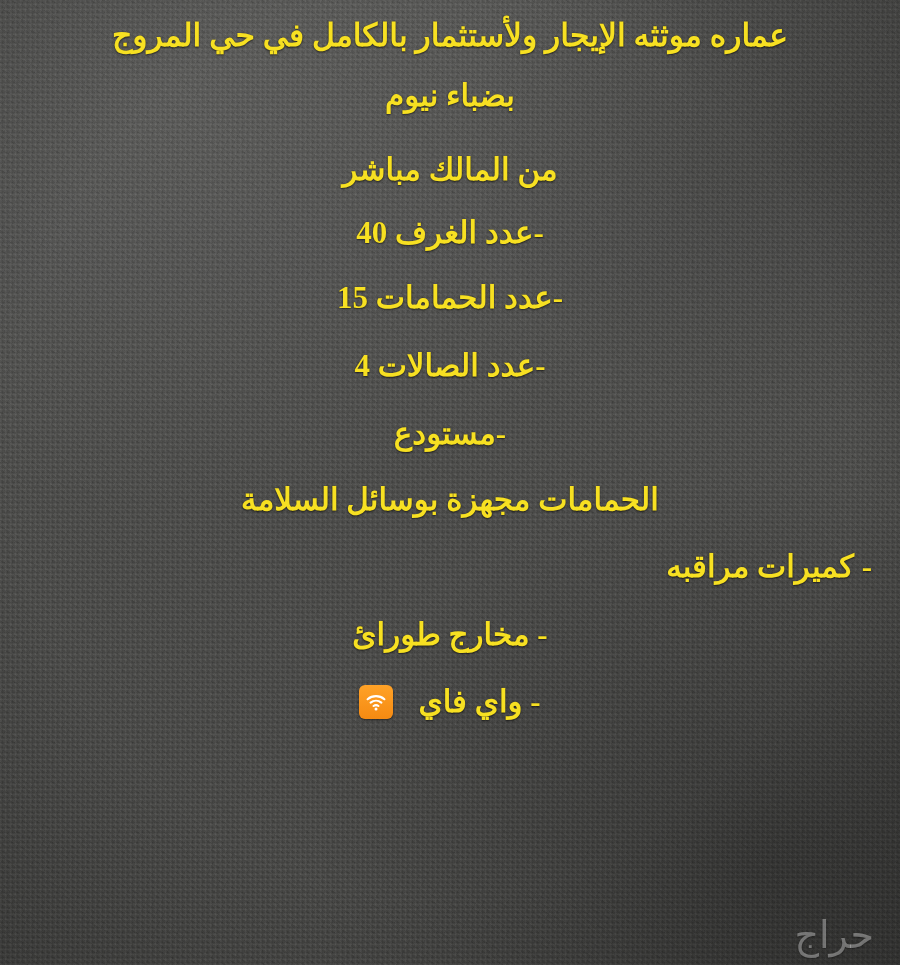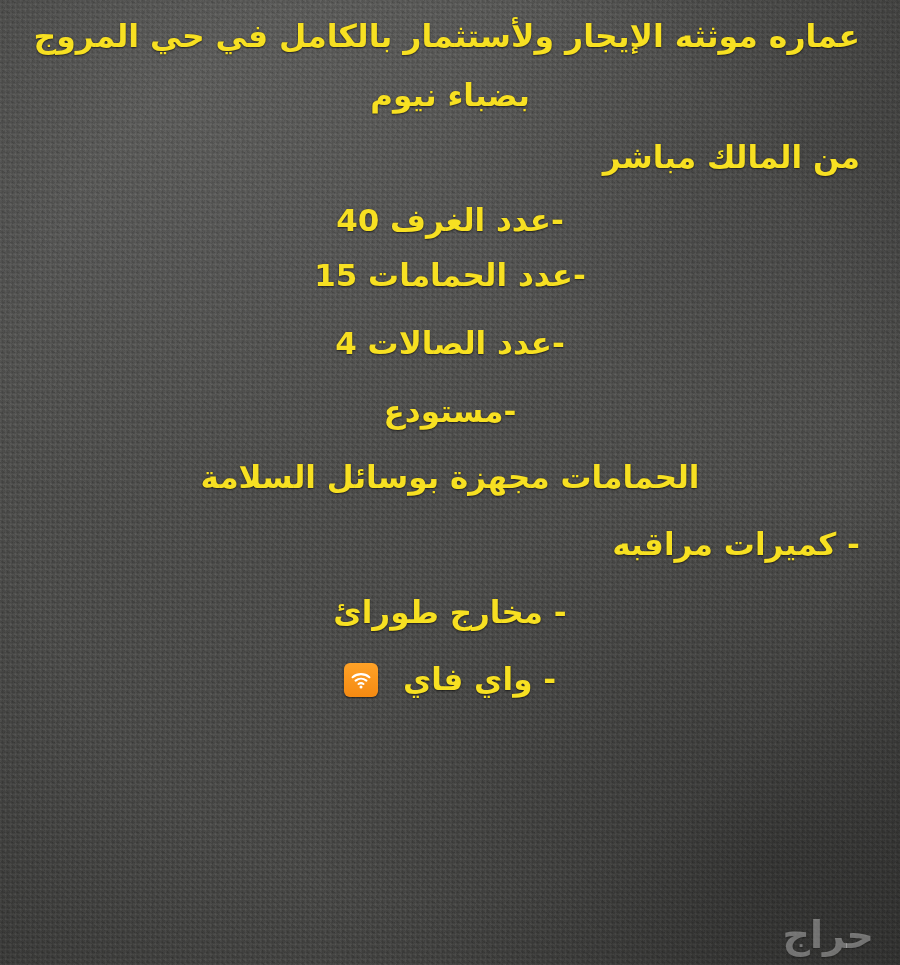--- a/index.html
+++ b/index.html
@@ -80,33 +80,34 @@
     font-weight: 700;
     line-height: 1.28;
     text-shadow: 0 1px 2px rgba(0,0,0,0.55), 0 0 1px rgba(0,0,0,0.4);
     direction: rtl;
     unicode-bidi: isolate;
     z-index: 3;
   }
   .line {
     font-size: 31px;
     margin: 0 0 1px 0;
-    padding: 0 40px;
+    padding: 0 28px;
     white-space: nowrap;
     direction: rtl;
     unicode-bidi: isolate;
+    font-family: Liberation Serif, serif;
   }
   .line.title { font-size: 31.5px; }
 
   
   .l0  { margin-top: 0px; }
   .l1  { margin-top: 20px; }
-  .l2  { margin-top: 22px; text-align: right; }
+  .l2  { margin-top: 34px; }
   .l3  { margin-top: 23px; }
-  .l4  { margin-top: 16px; }
+  .l4  { margin-top: 26px; }
   .l5  { margin-top: 25px; }
   .l6  { margin-top: 28px; }
   .l7  { margin-top: 26px; }
   .l8  { margin-top: 28px; }
   .l9  { margin-top: 27px; }
   .l10 { margin-top: 27px; text-align: right; }
   .l11 { margin-top: 28px; }
   .l12 { margin-top: 28px; }
 
   .wifi-line {
@@ -129,21 +130,21 @@
   }
 
   
   #watermark {
     position: absolute;
     right: 26px;
     bottom: 8px;
     z-index: 4;
     color: rgba(235,235,235,0.40);
     font-family: "DejaVu Sans", sans-serif;
-    font-weight: 700;
+    font-weight: 400;
     font-size: 38px;
     letter-spacing: 1px;
     direction: rtl;
     text-shadow: 0 1px 2px rgba(0,0,0,0.3);
     user-select: none;
     margin-top: 37px;
   }
 </style>
 </head>
 <body>

